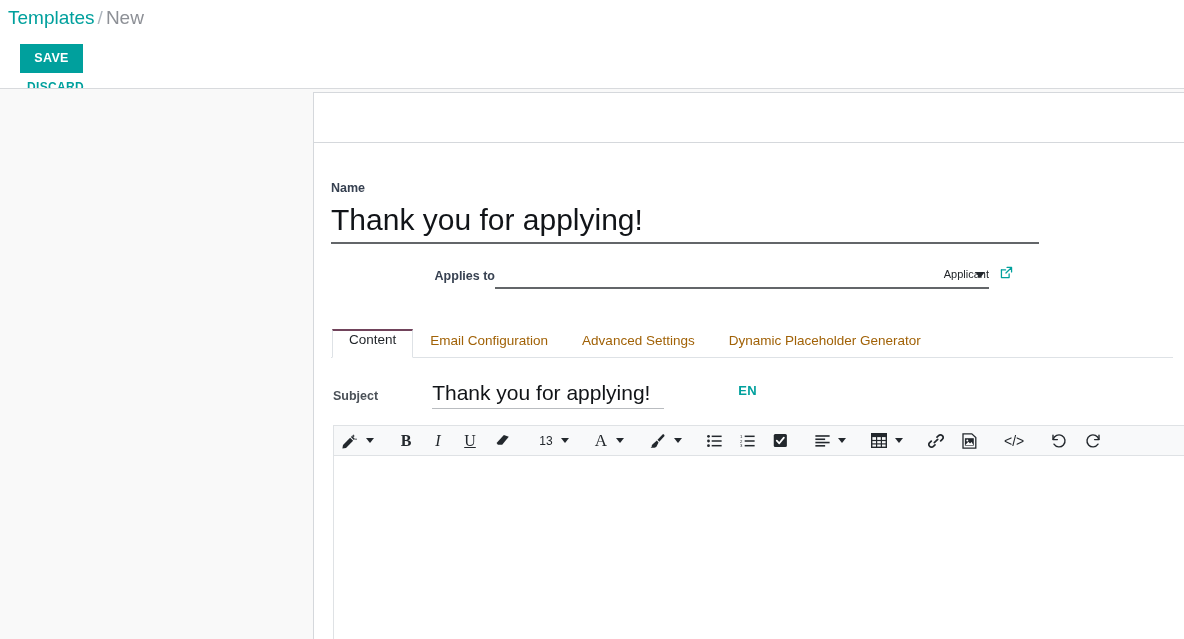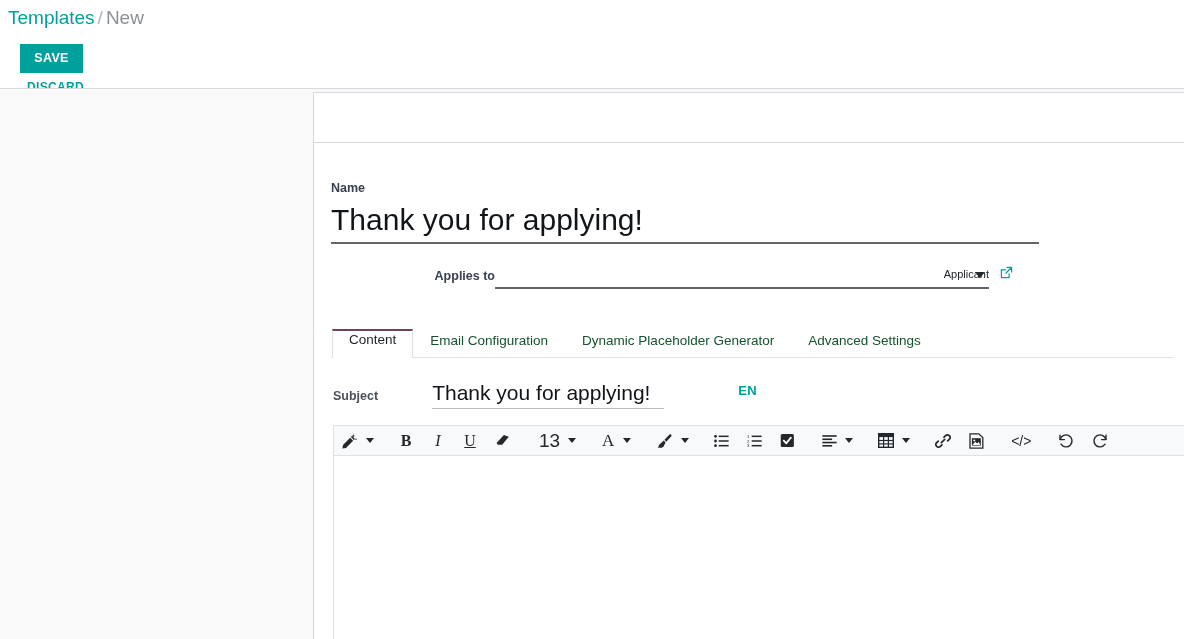--- a/index.html
+++ b/index.html
@@ -191,21 +191,21 @@
   }
   .tabs {
     display: flex;
     align-items: flex-end;
     border-bottom: 1px solid #dee2e6;
     padding-left: 1px;
   }
   .tab {
     font-size: 13.5px;
     line-height: 18px;
-    color: #14532d;
+    color: #a16207;
     padding: 9px 16px 8px 16px;
     border: 1px solid transparent;
     border-bottom: none;
     background: transparent;
     cursor: pointer;
     white-space: nowrap;
     position: relative;
     top: 1px;
     box-sizing: border-box;
   }
@@ -299,21 +299,21 @@
     border-top: 5px solid #23282d;
     margin-left: 4px;
     margin-right: 2px;
     cursor: pointer;
   }
   .tb-sep { width: 10px; }
   .tb-sep-wide { width: 19px; }
   .tb-bold   { font-family: "Liberation Serif", serif; font-weight: bold; font-size: 16px; }
   .tb-italic { font-family: "Liberation Serif", serif; font-style: italic; font-size: 16px; }
   .tb-under  { font-family: "Liberation Serif", serif; text-decoration: underline; font-size: 16px; }
-  .tb-fontsize { font-size: 19px; font-family: "Liberation Sans", sans-serif; }
+  .tb-fontsize { font-size: 12px; font-family: "Liberation Sans", sans-serif; }
   .tb-letterA { font-family: "Liberation Serif", serif; font-size: 17px; }
   .tb-code { font-family: "Liberation Sans", sans-serif; font-size: 14px; color: #23282d; }
 
   .editor-content {
     border: 1px solid #dfe2e5;
     border-top: none;
     background: #ffffff;
     height: 225px;
     box-sizing: border-box;
   }
@@ -359,22 +359,22 @@
             <path d="M2.6 5.2 H7.0" stroke-linecap="round"></path>
             <path d="M13.4 2.6 H8.6 M13.4 2.6 V7.4 M13.4 2.6 L7.4 8.6" stroke-linecap="round" stroke-linejoin="round"></path>
           </svg>
         </span>
       </div>
 
       <div class="notebook">
         <div class="tabs">
           <div class="tab active">Content</div>
           <div class="tab">Email Configuration</div>
+          <div class="tab">Advanced Settings</div>
           <div class="tab">Dynamic Placeholder Generator</div>
-          <div class="tab">Advanced Settings</div>
         </div>
 
         <div class="tab-page">
 
           <div class="row-subject">
             <div class="label-subject">Subject</div>
             <div class="subject-control">
               <div class="subject-value" title="Subject">Thank you for applying!</div>
             </div>
             <div class="lang-badge">EN</div>

